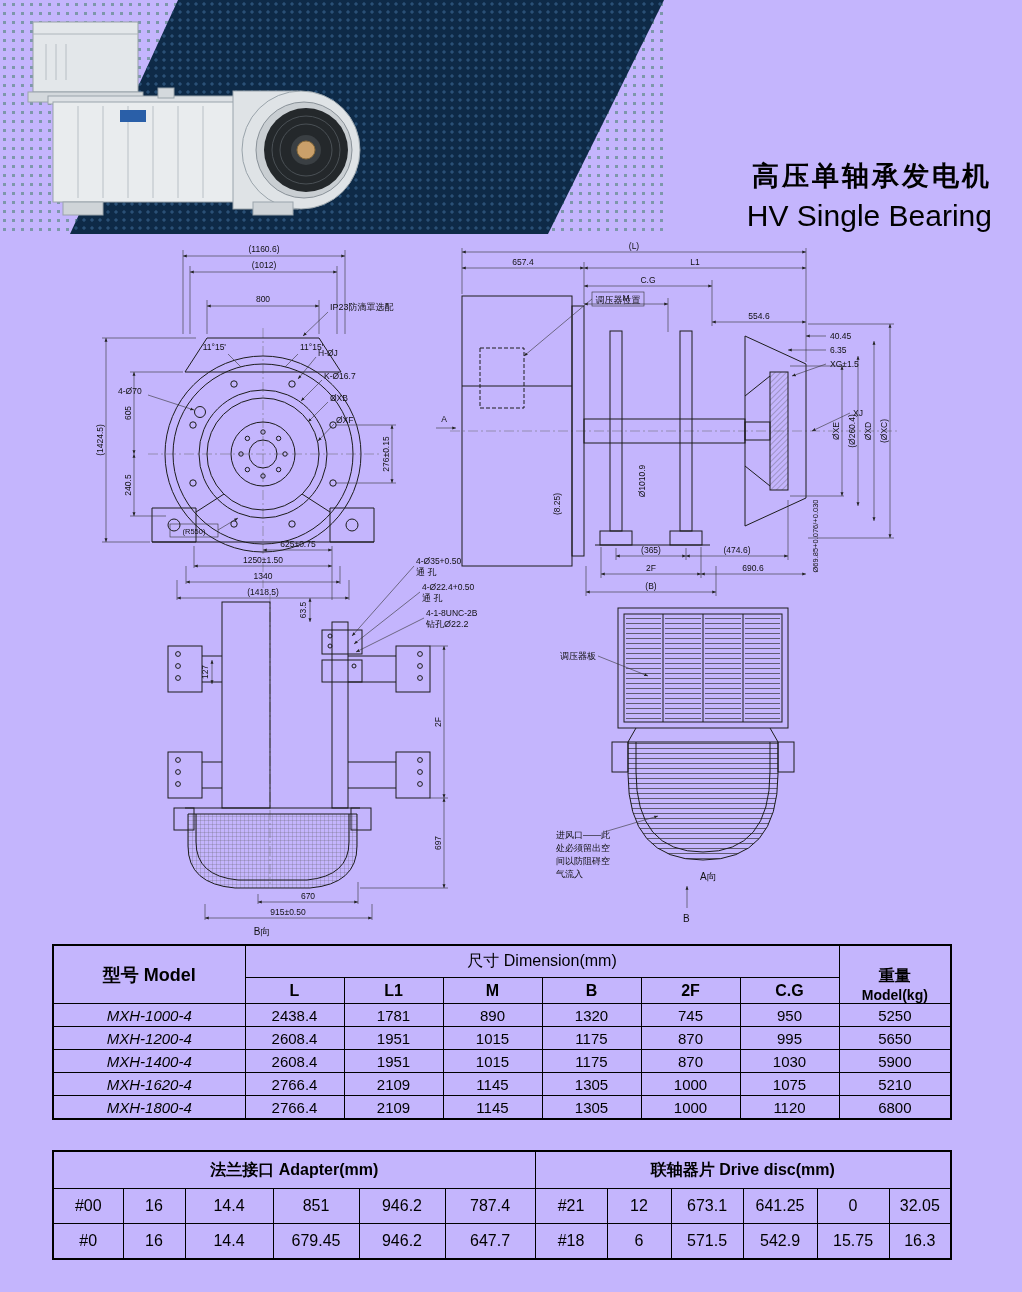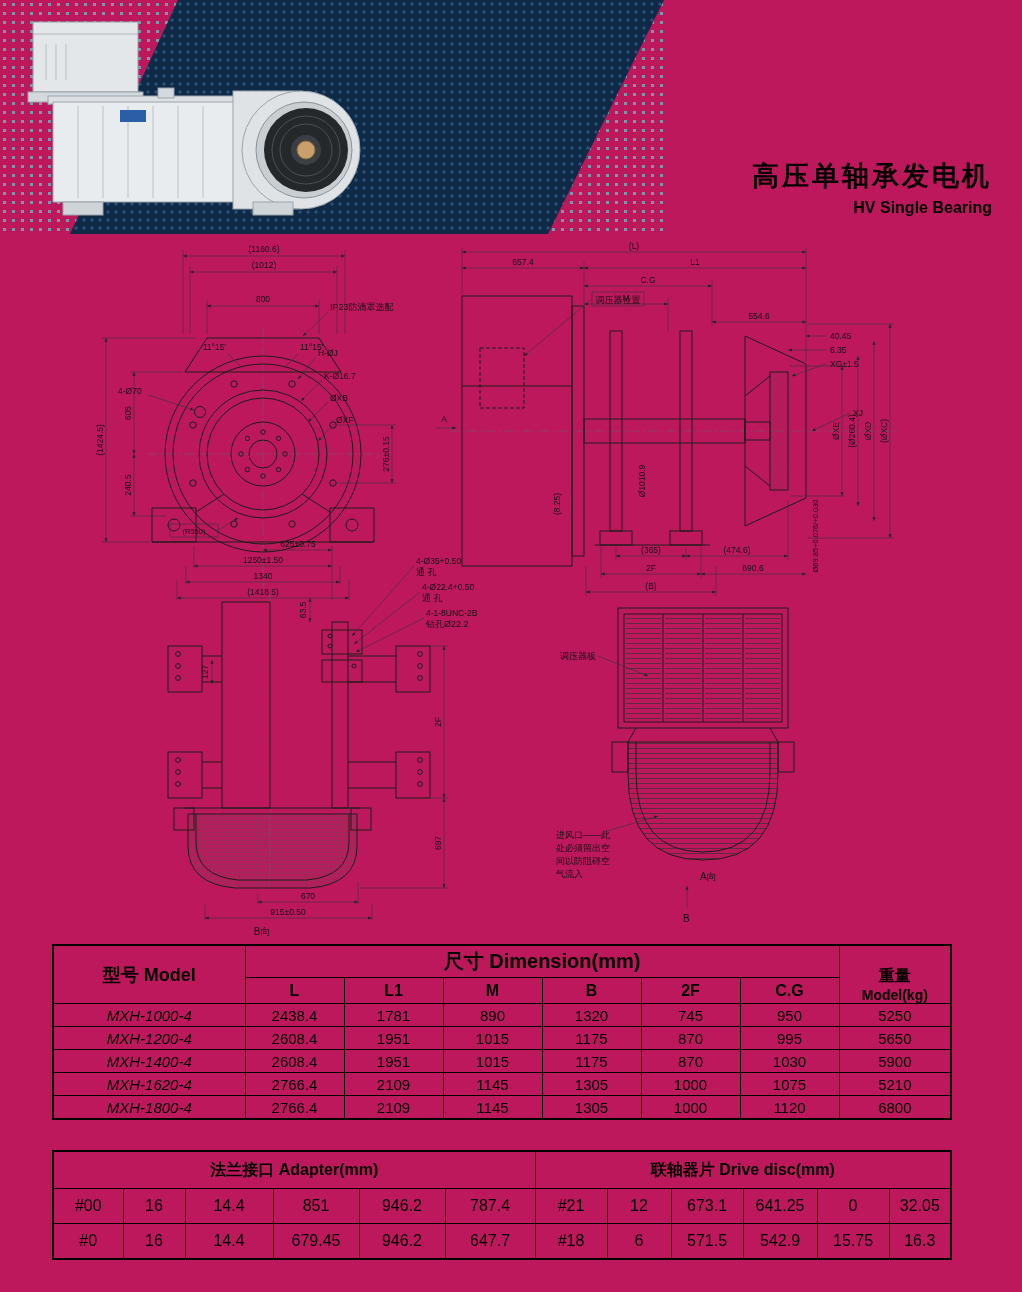--- a/index.html
+++ b/index.html
@@ -1,49 +1,49 @@
 <!DOCTYPE html>
 <html><head>
 <meta charset="utf-8">
 <style>
   html,body { margin:0; padding:0; background:#fff; }
-  .page { position:relative; width:1022px; height:1292px; background:#be185d;
+  .page { position:relative; width:1022px; height:1292px; background:#c4b5fd;
           font-family:"Liberation Sans", sans-serif; color:#000; overflow:hidden; }
 
   
   .dots-light { position:absolute; left:0; top:0; width:664px; height:234px;
     background-image: radial-gradient(circle, #7d97ab 1.5px, transparent 1.7px);
     background-size: 9px 9px; }
   .dots-navy { position:absolute; left:0; top:0; width:700px; height:234px;
     background-color:#0e2a47;
     background-image: radial-gradient(circle, #2a5076 1.5px, transparent 1.7px);
     background-size: 8px 8px;
     clip-path: polygon(178px 0, 664px 0, 548px 234px, 70px 234px); }
   .photo { position:absolute; left:8px; top:14px; }
 
   .title-block { position:absolute; right:30px; top:158px; text-align:right; }
   .title-cn { font-size:27px; font-weight:600; letter-spacing:3px; }
-  .title-en { font-size:16px; font-weight:700; margin-top:5px; }
+  .title-en { font-size:30px; font-weight:400; margin-top:5px; }
 
   
   .drawings { position:absolute; left:0; top:236px; }
   .drawings text { font-family:"Liberation Sans", sans-serif; font-size:8.5px; fill:#111; }
   .drawings text.cjk { font-size:9px; }
   .drawings text.sm { font-size:7.5px; }
   .obj { stroke:#1c1c1c; stroke-width:1; fill:none; }
   .dim { stroke:#333; stroke-width:0.6; fill:none; }
   .cl  { stroke:#666; stroke-width:0.5; fill:none; stroke-dasharray:10 3 2 3; }
 
   
   .tables { position:absolute; left:52px; top:944px; width:898px; }
   table.tbl { border-collapse:collapse; table-layout:fixed; width:898px;
               border:2px solid #000; }
   .tbl th, .tbl td { border:1px solid #000; text-align:center; vertical-align:middle; padding:0; }
   .t1 .h-model { font-size:18px; font-weight:bold; }
-  .t1 .h-dim   { font-size:20px; font-weight:bold; height:28px; }
+  .t1 .h-dim   { font-size:16px; font-weight:normal; height:28px; }
   .t1 .h-weight{ font-weight:bold; }
   .t1 .h-weight div:first-child { font-size:16px;margin-top:20px; }
   .t1 .h-weight div:last-child  { font-size:14px; }
   .t1 .h-sub { font-size:16px; font-weight:bold; height:22px; }
   .t1 td { font-size:15px; height:22px; }
   .t1 .c-model { font-size:15px;font-style:italic; }
   .t2 { margin-top:30px; }
   .t2 .h-title { font-size:16px; font-weight:bold; height:36px; }
   .t2 th.h-sub { font-size:16px; font-weight:bold; height:34px; }
   .t2 td { font-size:16px; height:34px; }

